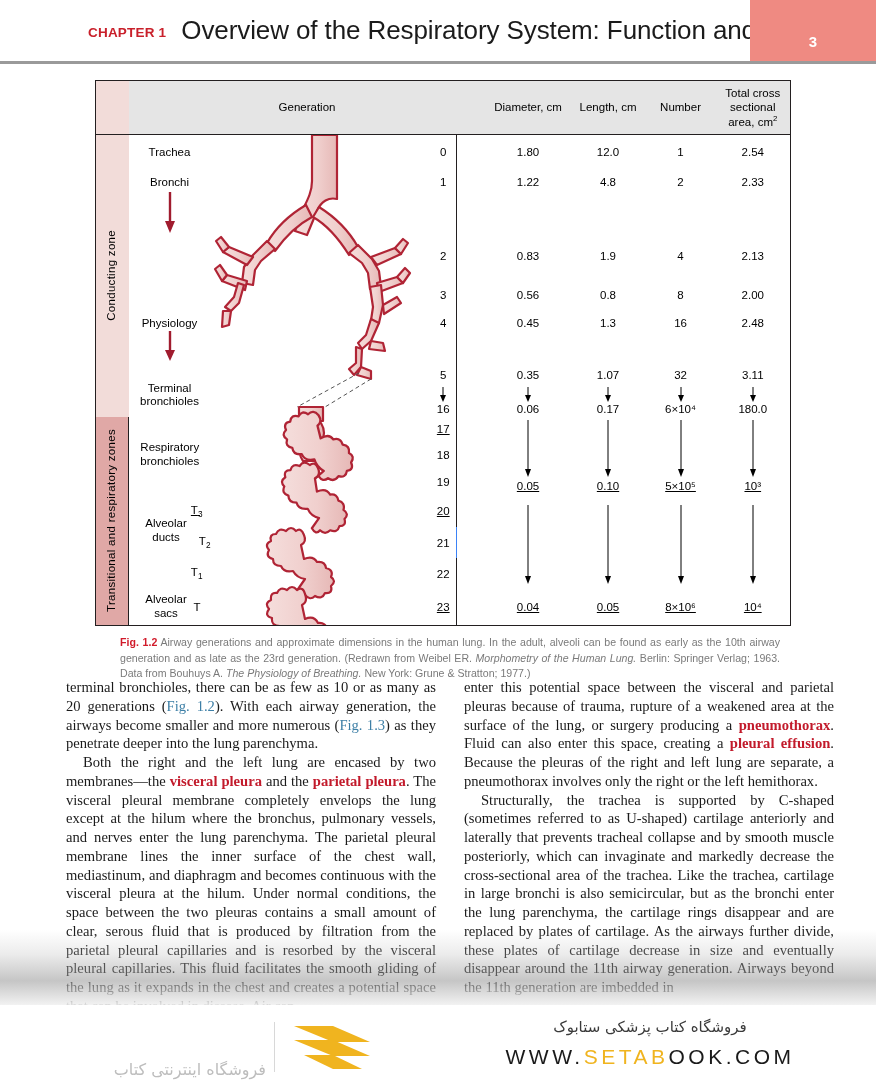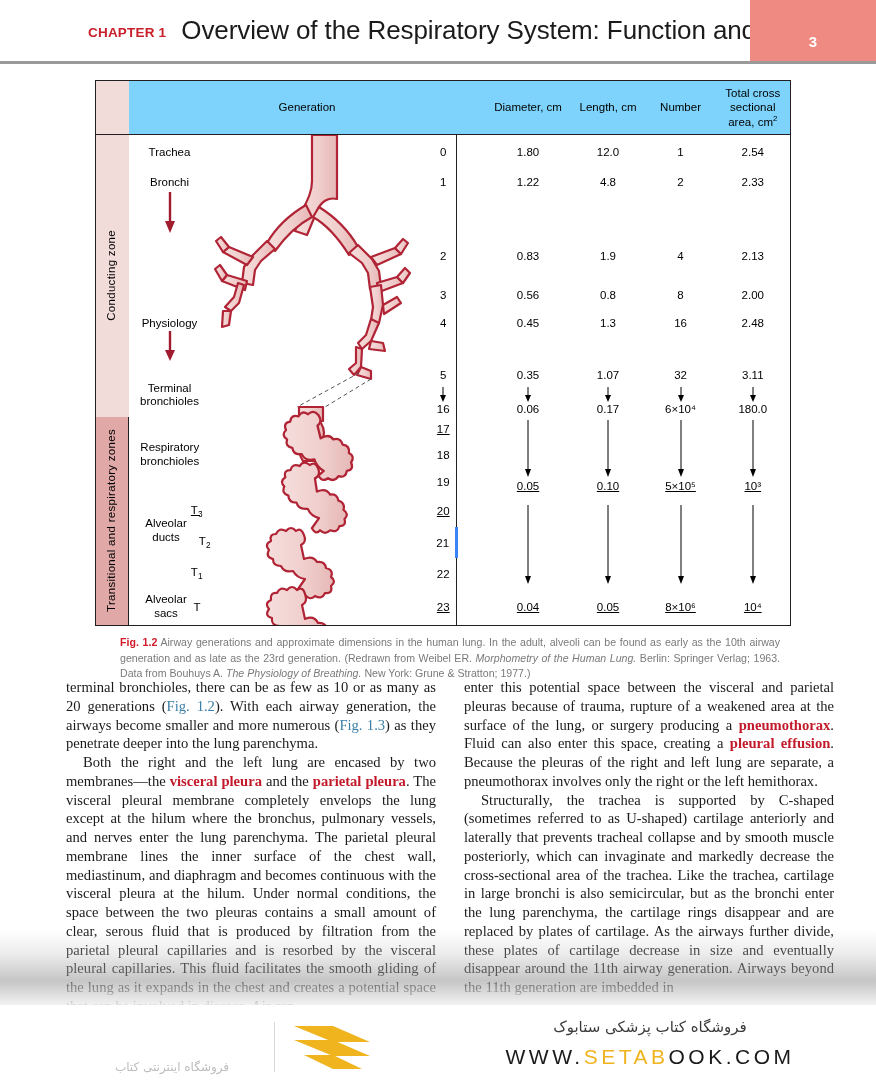--- a/index.html
+++ b/index.html
@@ -67,21 +67,21 @@
   #fig-table td, #fig-table th{
     border:0;
     padding:0;
     font-family:"Liberation Sans", sans-serif;
     font-size:11.5px;
     color:#000;
     vertical-align:middle;
     text-align:center;
   }
   .hdr-cell{
-    background:#7dd3fc;
+    background:#e5e5e5;
     border-bottom:1.4px solid #231f20 !important;
     border-left:1px solid #231f20;
     font-size:11.5px;
     line-height:1.22;
     height:53px;
   }
   .zone-cell{
     background:#f2dcd9;
     width:33px;
     border-right:1.4px solid #231f20;
@@ -154,21 +154,21 @@
   #logo-fa{
     position:absolute;left:0;top:4px;width:188px;height:40px;
     color:#b3b3b3;font-size:31px;font-weight:bold;
     font-family:"DejaVu Sans", sans-serif;
     text-align:center;direction:rtl;line-height:40px;
     white-space:nowrap;
   }
   #logo-fa .gold{color:#f0b41f;}
   #logo-sub{
     position:absolute;left:0;top:44px;width:188px;
-    color:#bdbdbd;font-size:12px;direction:rtl;text-align:center;
+    color:#bdbdbd;font-size:16px;direction:rtl;text-align:right;
     font-family:"DejaVu Sans", sans-serif;
   }
   #logo-divider{
     position:absolute;left:196px;top:6px;width:1px;height:50px;background:#d8d8d8;
   }
   #chev{position:absolute;left:214px;top:8px;width:82px;height:48px;}
   #footer-right{position:absolute;left:470px;top:4px;width:360px;}
   #footer-fa{
     color:#3a3a3a;font-size:15px;direction:rtl;text-align:center;
     font-family:"DejaVu Sans", sans-serif;line-height:1.5;
@@ -483,21 +483,21 @@
               <polygon points="6,79 3,71 9,71" fill="#000"></polygon>
             </svg>
       </td>
     </tr>
 
     <tr style="height:31px">
       <td class="label-col rowline" style="position:relative">
         <span style="position:absolute;left:6px;top:-10px;width:62px;text-align:center;line-height:1.2">Alveolar ducts</span>
         <span style="float:right;">T<sub style="font-size:.72em">2</sub></span>
       </td>
-      <td class="gen-col rowline" style="border-right:3px solid #3b82f6">21</td>
+      <td class="gen-col rowline" style="border-right:1px solid #3b82f6">21</td>
       <td style="border:0"></td>
     </tr>
 
     <tr style="height:31px">
       <td class="label-col rowline" style="text-align:right;padding-right:8px"><span>T<sub style="font-size:.72em">1</sub></span></td>
       <td class="gen-col rowline" style="border-right:1px solid #231f20">22</td>
       <td style="border:0"></td>
     </tr>
 
     <tr style="height:36px">

